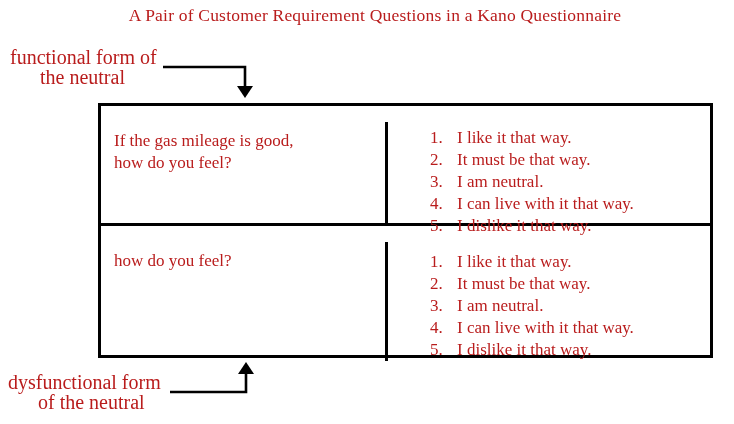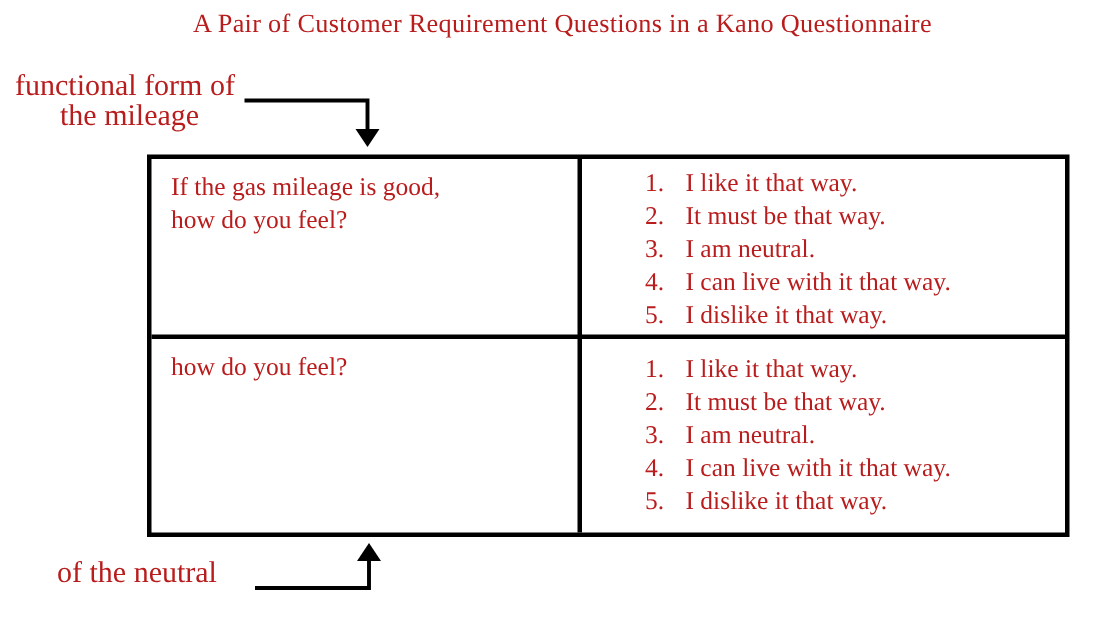--- a/index.html
+++ b/index.html
@@ -50,21 +50,21 @@
     left: 98px;
     top: 103px;
     width: 609px;
     height: 249px;
     border: 3px solid #000000;
     display: grid;
     grid-template-columns: 287px 1fr;
     grid-template-rows: 120px 1fr;
     background: #ffffff;
   }
-  .cell { box-sizing: border-box; }
+  .cell { box-sizing: border-box; margin-top: 16px; }
   .cell.qcell { border-right: 3px solid #000000; padding: 8px 10px 0 13px; }
   .cell.row1 { border-bottom: 3px solid #000000; }
   .question {
     font-size: 17px;
     line-height: 22px;
   }
   .cell.ocell { padding: 5px 4px 0 42px; }
   .cell.ocell.row2 { padding-top: 9px; }
   .option {
     display: flex;
@@ -78,21 +78,21 @@
 </style>
 </head>
 <body>
 
 <div class="stage">
 
   <div class="title">A Pair of Customer Requirement Questions in a Kano Questionnaire</div>
 
   <div class="side-label func-label">
     <div class="line1">functional form of</div>
-    <div class="line2">the mileage</div>
+    <div class="line2">the neutral</div>
   </div>
 
   <svg class="arrows" width="734" height="424" viewBox="0 0 734 424">
     <g>
       <polyline points="163,67 245,67 245,88" fill="none" stroke="#000000" stroke-width="2.6"></polyline>
       <polygon points="237,86 253,86 245,98" fill="#000000" stroke="none"></polygon>
     </g>
     <g>
       <polyline points="170,392 246,392 246,372" fill="none" stroke="#000000" stroke-width="2.6"></polyline>
       <polygon points="238,374 254,374 246,362" fill="#000000" stroke="none"></polygon>
@@ -156,16 +156,17 @@
       </div>
       <div class="option">
         <span class="num">5.</span>
         <span class="txt">I dislike it that way.</span>
       </div>
     </div>
 
   </div>
 
   <div class="side-label dysf-label">
+    <div class="line1">dysfunctional form</div>
     <div class="line2">of the neutral</div>
   </div>
 
 </div>
 
 </body></html>

